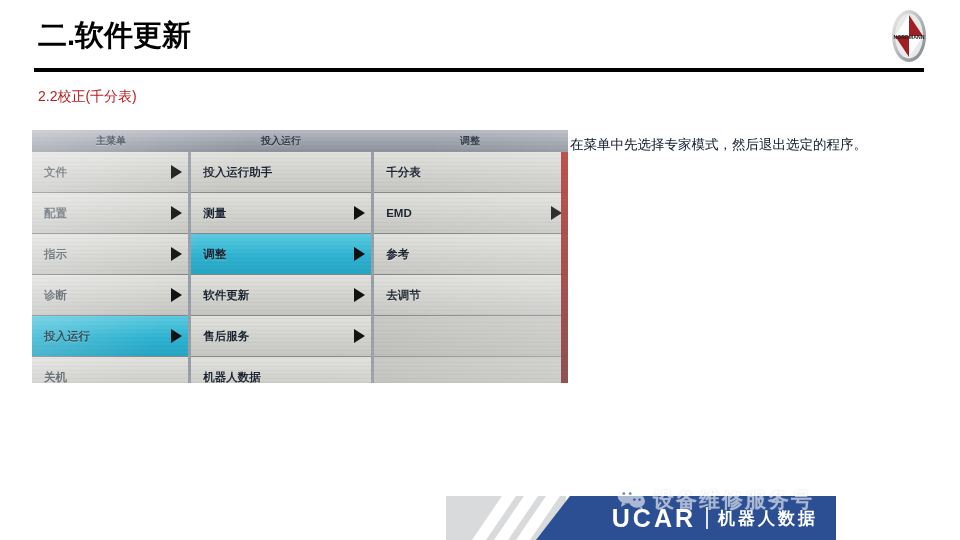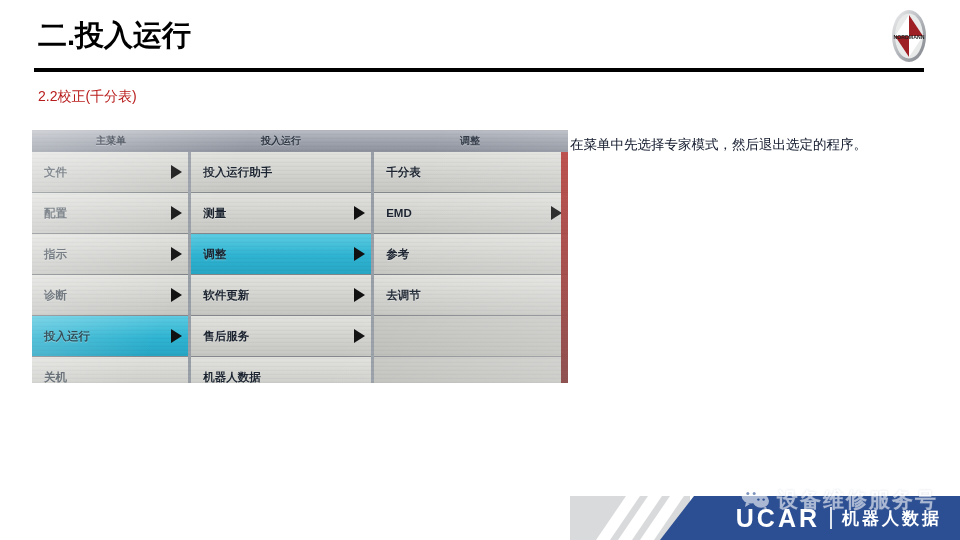--- a/index.html
+++ b/index.html
@@ -108,21 +108,21 @@
 
   
   .note{
     position:absolute;font-size:13.5px;color:#0f172a;white-space:nowrap;
     line-height:1.4;
   }
   .note.l1{left:570px;top:136px;}
   .note.l2{left:570px;top:176px;}
 
   
-  .footer{position:absolute;left:0;bottom:0;width:960px;height:58px;}
+  .footer{position:absolute;left:0;bottom:0;width:836px;height:58px;}
   .footer-stripes{position:absolute;right:270px;bottom:0;width:120px;height:44px;}
   .footer-bar{
     position:absolute;right:0;bottom:0;width:300px;height:44px;
     background:#2c4f93;
     clip-path:polygon(34px 0,100% 0,100% 100%,0 100%);
   }
   .footer-inner{
     position:absolute;right:0;bottom:0;width:300px;height:44px;
     display:flex;align-items:center;justify-content:flex-end;
     padding-right:18px;box-sizing:border-box;gap:10px;
@@ -145,21 +145,21 @@
     font-size:21px;font-weight:bold;color:#ffffff;letter-spacing:2px;
     text-shadow:0 0 2px rgba(120,140,170,.55);
     white-space:nowrap;
   }
 </style>
 </head>
 <body>
 
 <div class="slide">
 
-  <div class="slide-title">二.投入运行</div>
+  <div class="slide-title">二.软件更新</div>
   <div class="title-rule"></div>
   <div class="subtitle">2.2校正(千分表)</div>
 
   <div class="logo">
     <svg viewBox="0 0 54 56" width="54" height="56" aria-hidden="true">
       <defs>
         <linearGradient id="sil" x1="0" y1="0" x2="1" y2="1">
           <stop offset="0%" stop-color="#f2f3f4"></stop>
           <stop offset="45%" stop-color="#b9bcc0"></stop>
           <stop offset="100%" stop-color="#7e8288"></stop>

